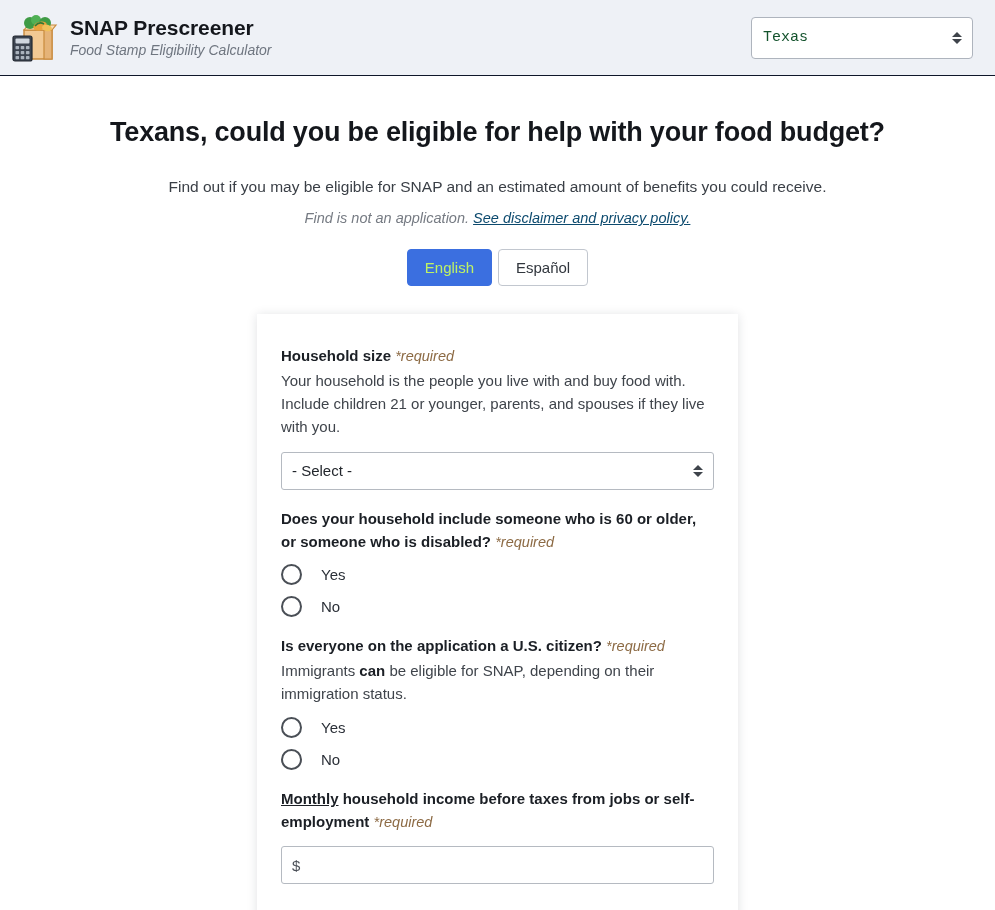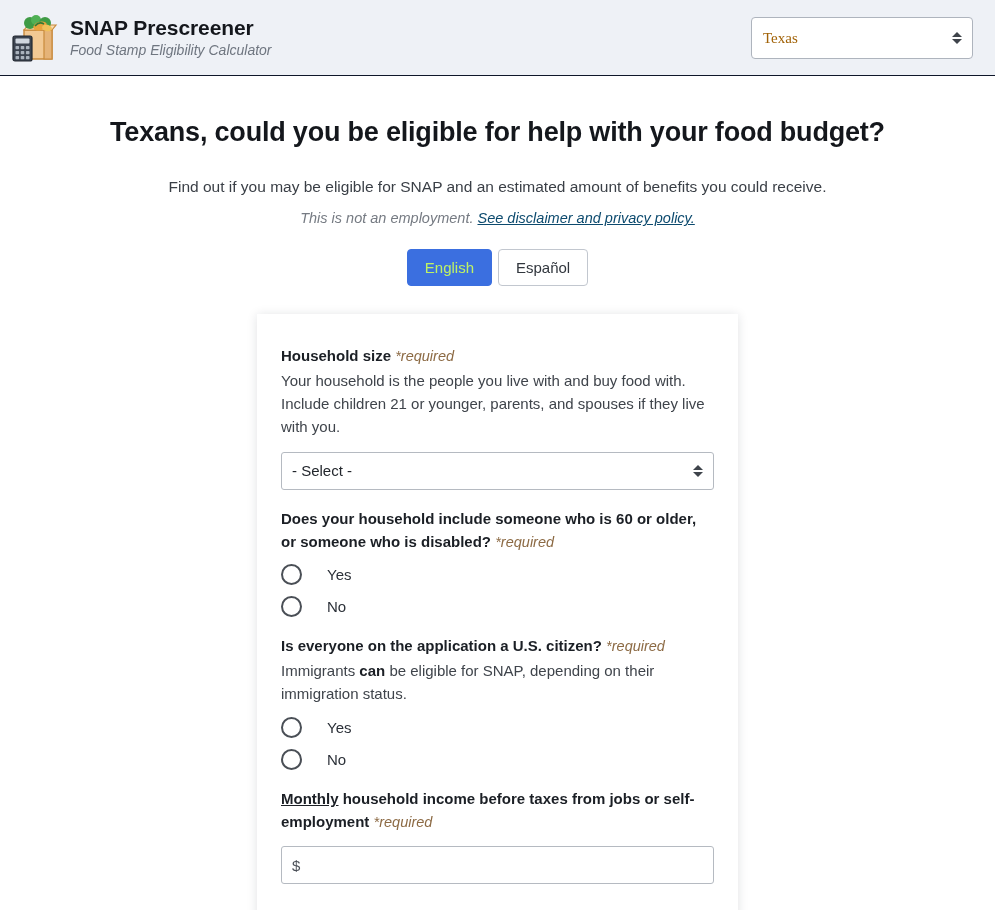--- a/index.html
+++ b/index.html
@@ -55,23 +55,23 @@
     position: relative;
     width: 222px;
     height: 42px;
   }
   .state-select {
     width: 100%;
     height: 100%;
     background: #ffffff;
     border: 1px solid #aeb4bd;
     border-radius: 4px;
-    font-family: Liberation Serif, serif;
-    font-size: 15px;
-    color: #a16207;
+    font-family: Liberation Mono, monospace;
+    font-size: 15px;
+    color: #14532d;
     padding: 0 30px 0 11px;
     appearance: none;
     -webkit-appearance: none;
     outline: none;
   }
   .select-arrows {
     position: absolute;
     right: 11px;
     top: 50%;
     transform: translateY(-50%);
@@ -203,21 +203,21 @@
     color: #22262c;
     padding: 0 18px 0 10px;
     appearance: none;
     -webkit-appearance: none;
     outline: none;
   }
 
   .radio-row {
     display: flex;
     align-items: center;
-    gap: 25px;
+    gap: 19px;
     margin-top: 11px;
     cursor: pointer;
   }
   .radio-circle {
     width: 21px;
     height: 21px;
     border: 2px solid #4a4f56;
     border-radius: 50%;
     background: #ffffff;
     flex: 0 0 21px;
@@ -291,21 +291,21 @@
       <span class="tri-up"></span>
       <span class="tri-down"></span>
     </span>
   </div>
 </header>
 
 <section class="intro">
   <h1 class="page-title">Texans, could you be eligible for help with your food budget?</h1>
   <p class="lede">Find out if you may be eligible for SNAP and an estimated amount of benefits you could receive.</p>
   <p class="disclaimer-line">
-    <span>This is not an employment.</span>
+    <span>Find is not an application.</span>
     <a class="disclaimer-link">See disclaimer and privacy policy.</a>
   </p>
 
   <div class="lang-toggle">
     <button class="lang-btn active">English</button>
     <button class="lang-btn">Español</button>
   </div>
 </section>
 
 <main class="card">

